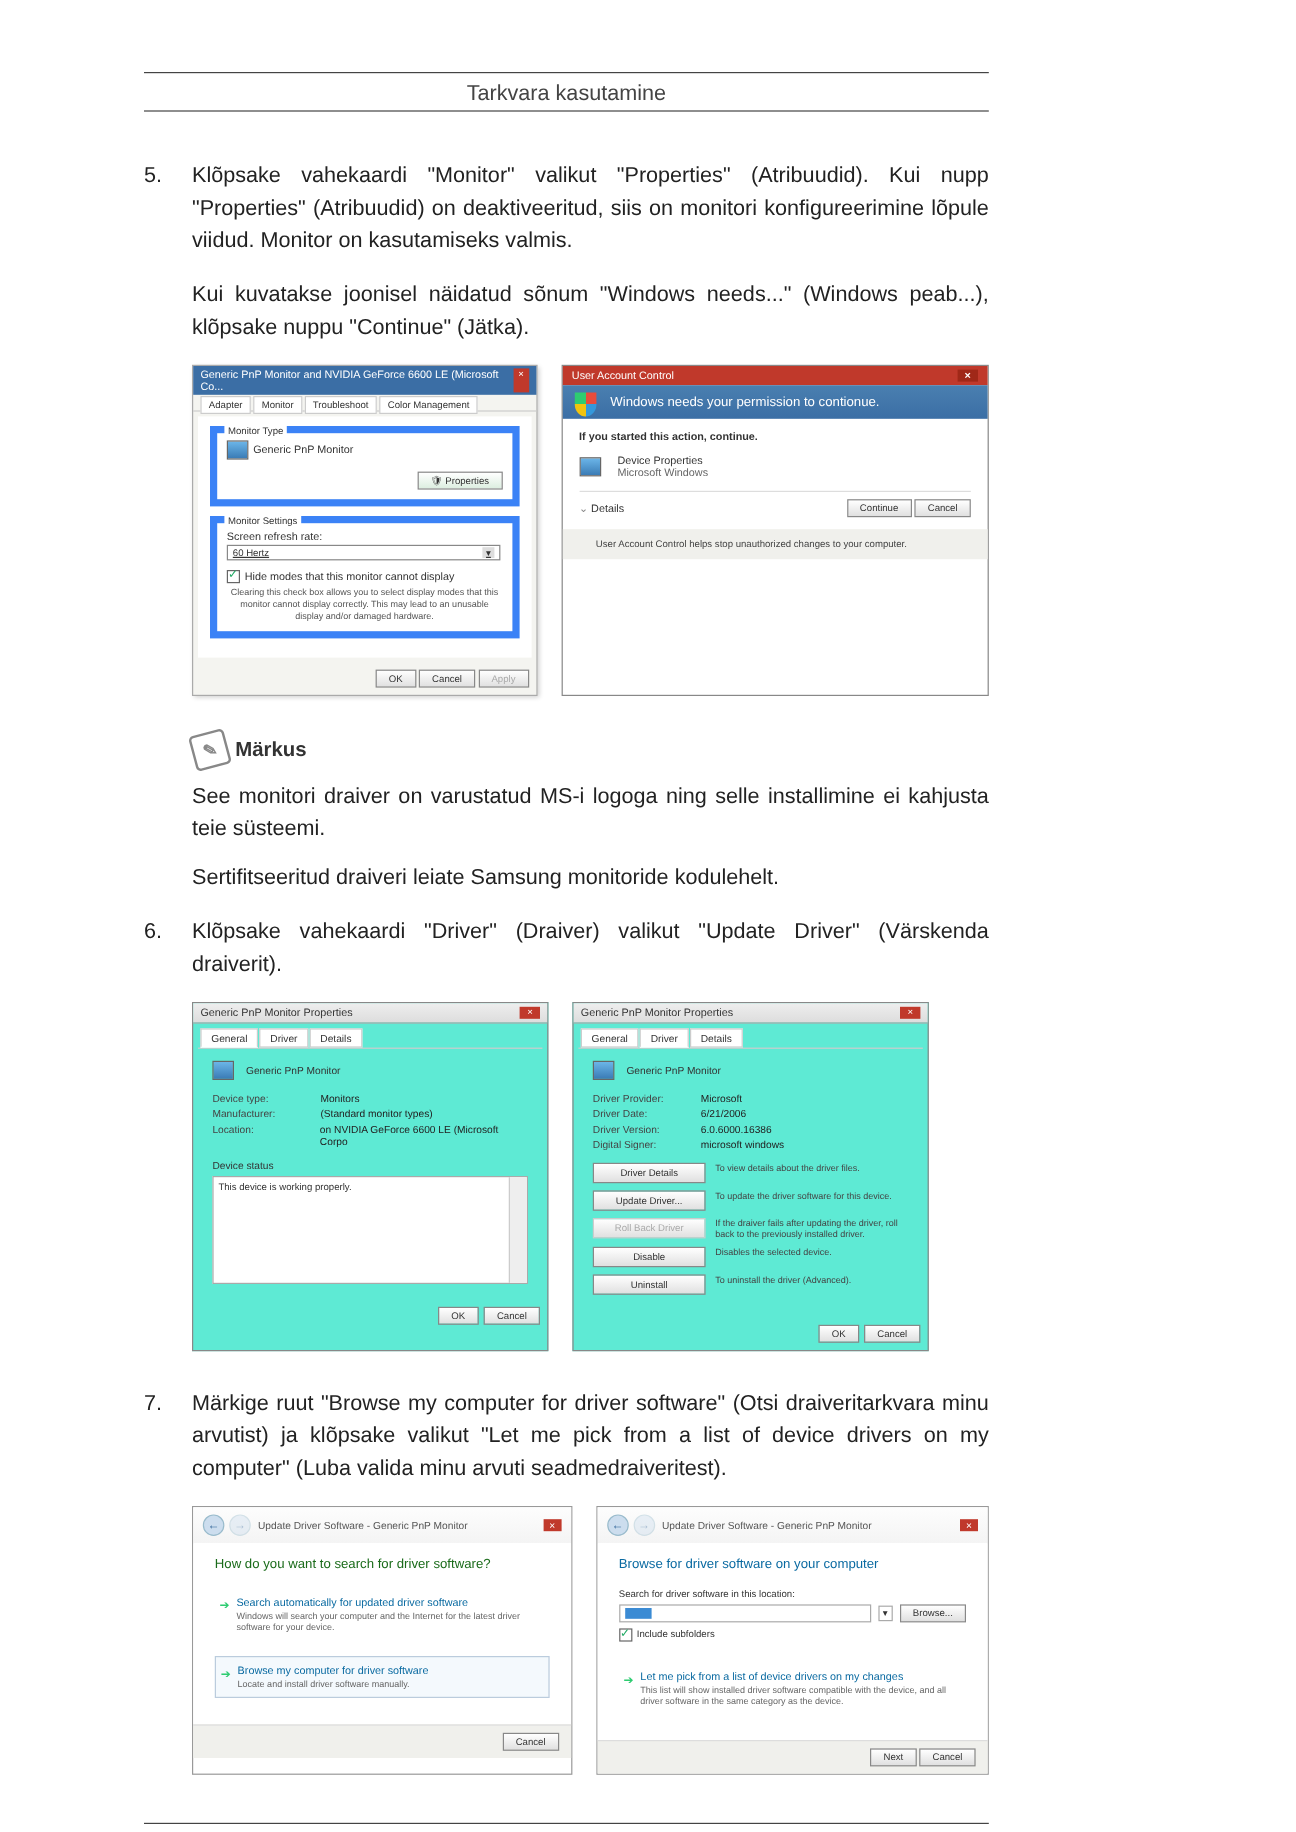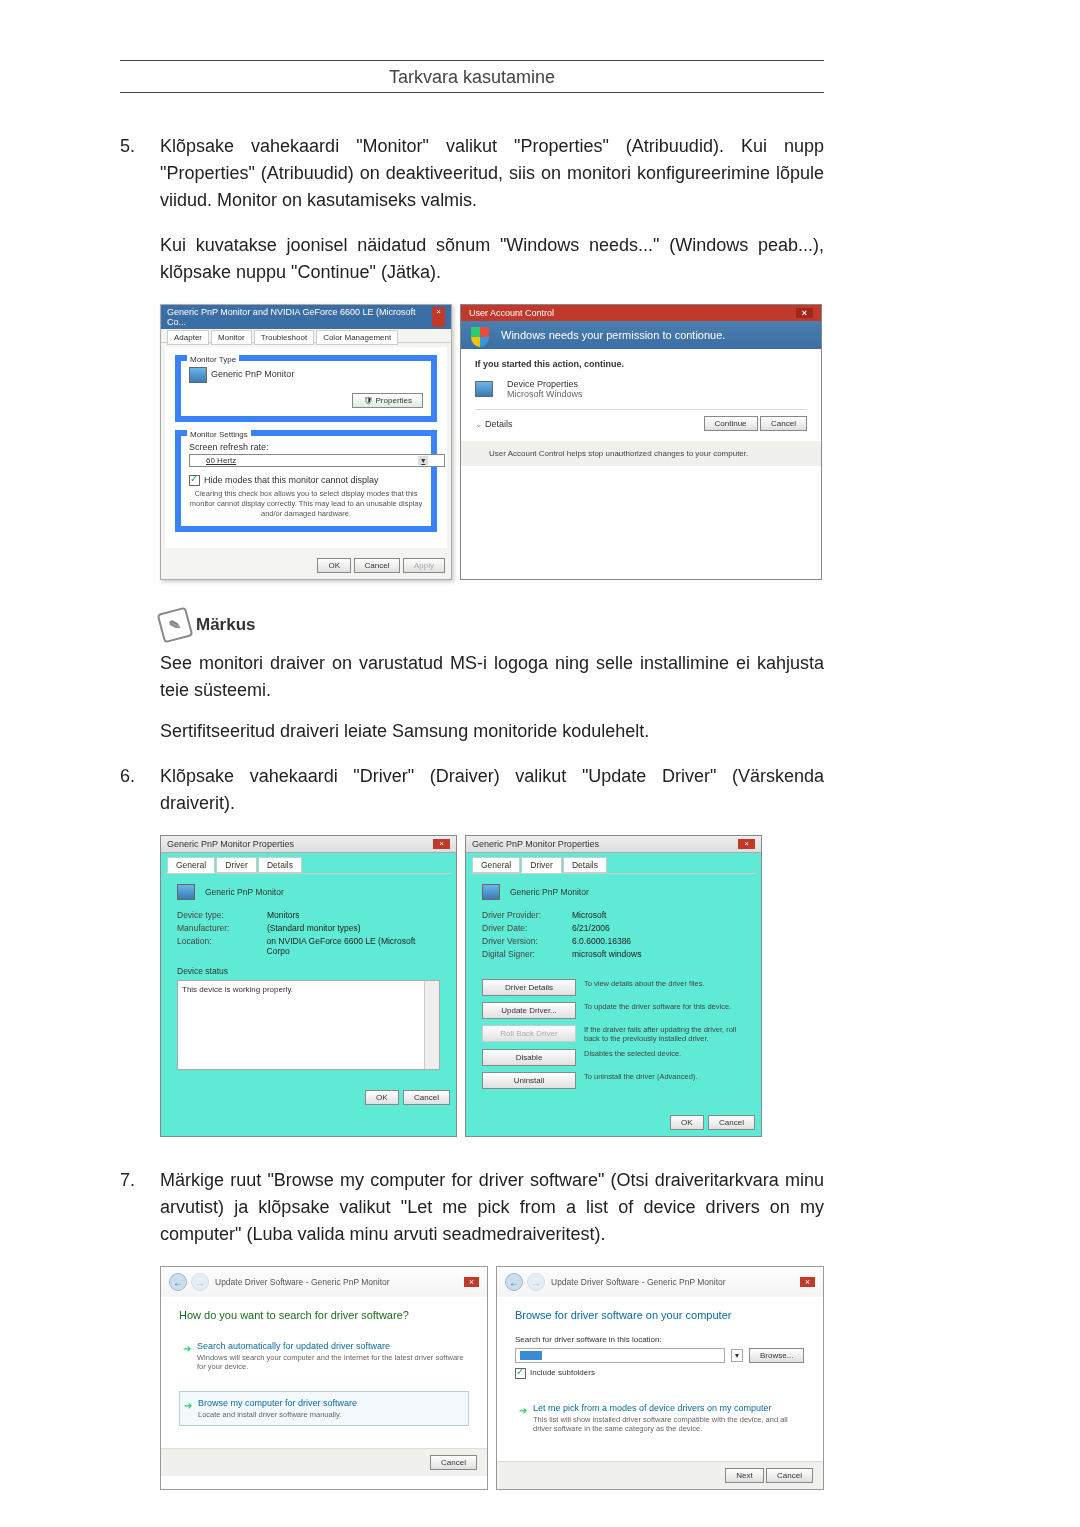--- a/index.html
+++ b/index.html
@@ -52,21 +52,21 @@
     margin-left: 40px;
     margin-bottom: 18px;
     font-size: 18px;
     line-height: 1.5;
     color: #222;
     text-align: justify;
   }
   .image-row {
     margin-left: 40px;
     display: flex;
-    gap: 8px;
+    gap: 20px;
     margin-bottom: 30px;
   }
   .dialog {
     background: #f4f4f0;
     border: 1px solid #aaa;
     font-size: 9px;
     color: #333;
     box-shadow: 2px 2px 4px rgba(0,0,0,0.2);
   }
   
@@ -133,21 +133,21 @@
     font-size: 8px;
     display: inline-block;
   }
   .btn-row {
     text-align: right;
     padding: 6px;
   }
   .select {
     border: 1px solid #888;
     background: #fff;
-    padding: 1px 16px;
+    padding: 1px 4px;
     width: 95%;
     display: flex;
     justify-content: space-between;
     font-size: 8px;
     text-decoration: underline;
   }
   .select .arrow {
     background: #ddd;
     padding: 0 3px;
   }
@@ -597,21 +597,21 @@
             <span class="v">6/21/2006</span>
           </div>
         <div class="kv">
             <span class="k">Driver Version:</span>
             <span class="v">6.0.6000.16386</span>
           </div>
         <div class="kv">
             <span class="k">Digital Signer:</span>
             <span class="v">microsoft windows</span>
           </div>
-        <div class="btn-list" style="margin-top:20px">
+        <div class="btn-list" style="margin-top:10px">
           <div class="row2">
               <span class="btn2">Driver Details</span>
               <span class="desc">To view details about the driver files.</span>
             </div>
           <div class="row2">
               <span class="btn2">Update Driver...</span>
               <span class="desc">To update the driver software for this device.</span>
             </div>
           <div class="row2">
               <span class="btn2 disabled">Roll Back Driver</span>
@@ -687,21 +687,21 @@
         <div style="display:flex;gap:6px;align-items:center;margin-bottom:4px">
           <span class="path-input"><span class="path-hl">&nbsp;</span></span>
           <span style="border:1px solid #aaa;padding:1px 3px;font-size:8px">▾</span>
           <span class="btn">Browse...</span>
         </div>
         <div style="margin-bottom:18px">
           <span class="checkbox checked"></span><span style="font-size:8px">Include subfolders</span>
         </div>
         <div class="option-block">
           <div class="bullet">➔</div>
-          <div class="o-title">Let me pick from a modes of device drivers on my computer</div>
+          <div class="o-title">Let me pick from a list of device drivers on my changes</div>
           <div class="o-desc">This list will show installed driver software compatible with the device, and all driver software in the same category as the device.</div>
         </div>
       </div>
       <div class="wiz-btn-row">
         <span class="btn">Next</span>
         <span class="btn">Cancel</span>
       </div>
     </div>
   </div>
 

